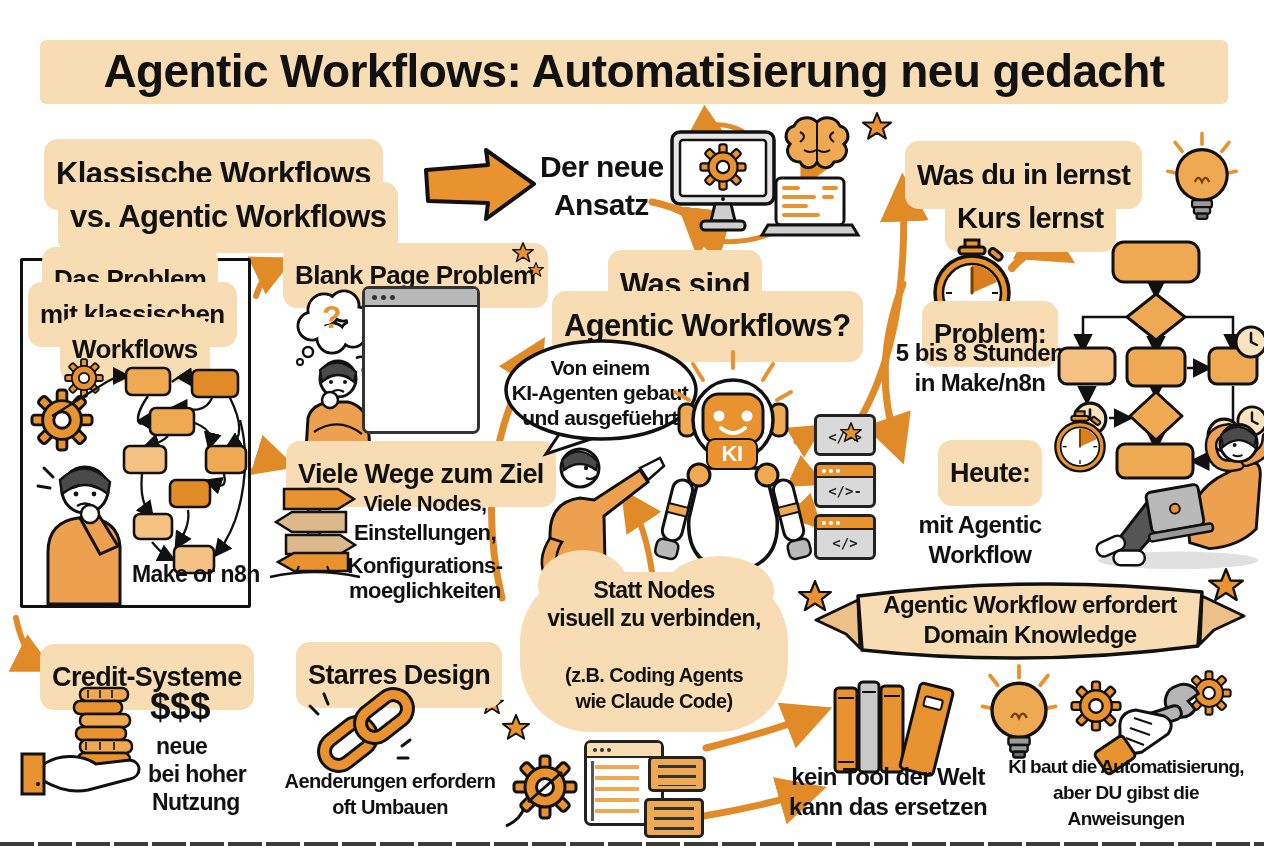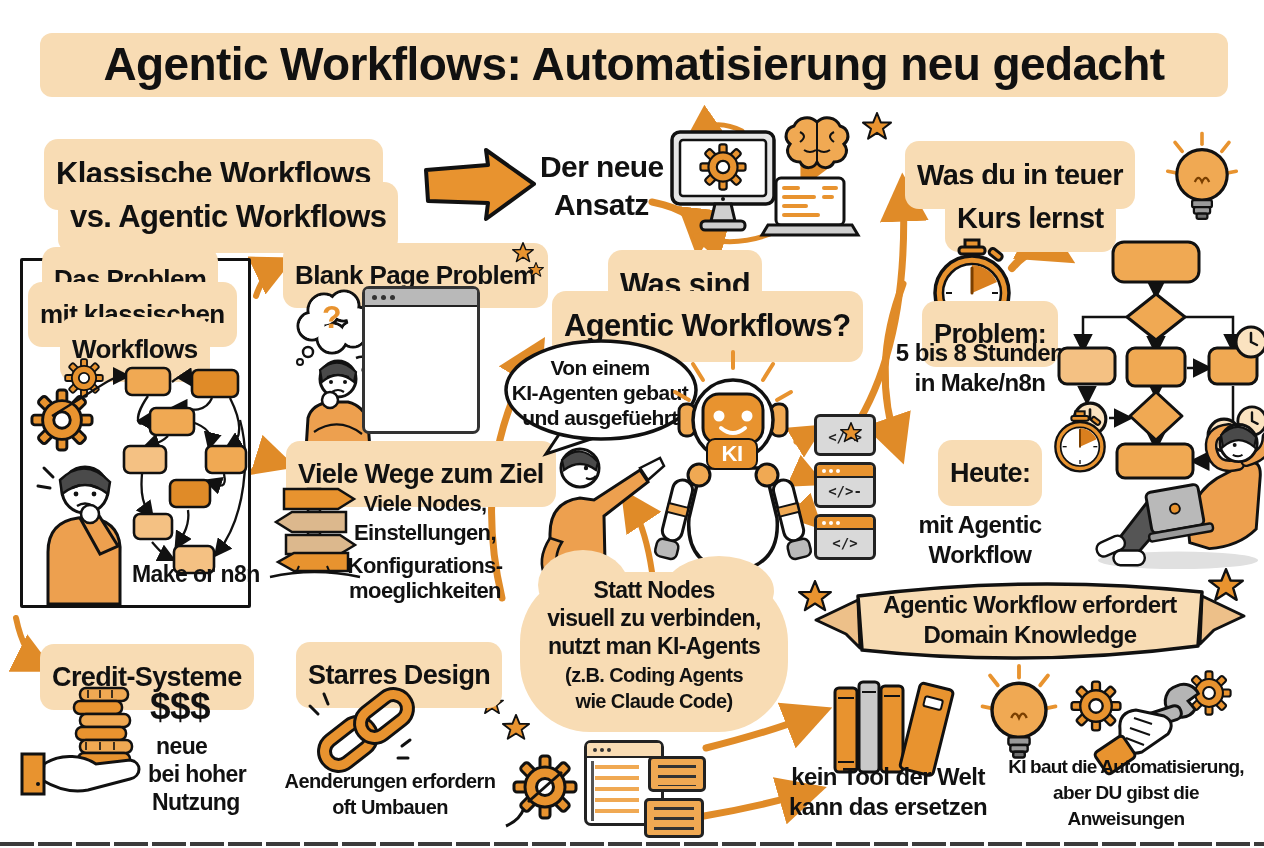--- a/index.html
+++ b/index.html
@@ -118,21 +118,21 @@
     <path d="M742,131 Q716,118 696,132" stroke-width="5" marker-end="url(#mA)"></path>
     <path d="M798,152 Q812,166 806,178" stroke-width="5" marker-end="url(#mA)"></path>
     <path d="M770,234 Q736,247 702,238" stroke-width="5" marker-end="url(#mA)"></path>
   </g>
   <g fill="none" stroke="#111" stroke-linecap="round">
     <path d="M616,782 Q636,764 644,770" stroke-width="3.5" marker-end="url(#mBk)"></path>
     <path d="M616,792 Q638,806 642,808" stroke-width="3.5" marker-end="url(#mBk)"></path>
   </g>
 </svg>
 
-<div class="t hl ctr" style="left:40px;top:33px;width:1188px;font-size:46px;border-radius:12px;padding:6px 16px">Agentic Workflows: Automatisierung neu gedacht</div>
+<div class="t hl ctr" style="left:40px;top:40px;width:1188px;font-size:46px;border-radius:6px;padding:6px 16px">Agentic Workflows: Automatisierung neu gedacht</div>
 
 <div class="t hl" style="left:44px;top:139px;font-size:31px">Klassische Workflows</div>
 <div class="t hl" style="left:58px;top:182px;font-size:31px">vs. Agentic Workflows</div>
 
 <div class="t" style="left:540px;top:150px;font-size:30px">Der neue</div>
 <div class="t" style="left:554px;top:188px;font-size:30px">Ansatz</div>
 
 <svg class="abs" style="left:668px;top:128px" width="110" height="112" viewBox="0 0 110 112">
   <rect x="4" y="4" width="102" height="72" rx="8" fill="#e6e6e6" stroke="#111" stroke-width="3.5"></rect>
   <rect x="12" y="12" width="86" height="56" rx="3" fill="#fff" stroke="#111" stroke-width="2.5"></rect>
@@ -151,21 +151,21 @@
     <line x1="22" y1="12" x2="36" y2="12"></line>
         <line x1="22" y1="21" x2="52" y2="21"></line>
     <line x1="22" y1="30" x2="44" y2="30"></line>
         <line x1="22" y1="39" x2="56" y2="39"></line>
     <line x1="62" y1="12" x2="74" y2="12"></line>
         <line x1="62" y1="21" x2="70" y2="21"></line>
   </g>
   <path d="M6,49 L90,49 L96,59 L0,59 Z" fill="#cfcfcf" stroke="#111" stroke-width="3"></path>
 </svg>
 
-<div class="t hl" style="left:905px;top:141px;font-size:29px">Was du in teuer</div>
+<div class="t hl" style="left:905px;top:141px;font-size:29px">Was du in lernst</div>
 <div class="t hl" style="left:945px;top:184px;font-size:29px">Kurs lernst</div>
 <svg class="abs" style="left:1166px;top:130px" width="72" height="104" viewBox="0 0 80 112">
   <use href="#sym-bulb" width="80" height="112"></use>
 </svg>
 <svg class="abs" style="left:862px;top:112px" width="30" height="30">
       <use href="#sym-star" width="30" height="30"></use>
     </svg>
 
 <div class="abs" style="left:20px;top:258px;width:231px;height:350px;border:3.5px solid #111;border-radius:2px"></div>
 <div class="t hl ctr" style="left:42px;top:247px;font-size:26px">Das Problem</div>
@@ -350,21 +350,20 @@
 <div class="codewin" style="left:814px;top:514px;height:46px">
   <div class="winhead or" style="height:13px">
         <span class="dots w" style="left:5px;top:4px;width:4px;height:4px;box-shadow:7px 0 0 #fff,14px 0 0 #fff"></span>
       </div>
   <div style="line-height:26px">&lt;/&gt;</div>
 </div>
 
 <div class="cloud" style="left:520px;top:572px;width:268px;height:160px"></div>
 <div class="t ctr" style="left:540px;top:578px;width:228px;font-size:23px">Statt Nodes</div>
 <div class="t ctr" style="left:524px;top:606px;width:260px;font-size:23px">visuell zu verbinden,</div>
-<div class="t ctr" style="left:524px;top:634px;width:260px;font-size:23px">nutzt man KI-Agents</div>
 <div class="t ctr" style="left:534px;top:664px;width:240px;font-size:20px">(z.B. Coding Agents</div>
 <div class="t ctr" style="left:534px;top:690px;width:240px;font-size:20px">wie Claude Code)</div>
 
 <svg class="abs" style="left:930px;top:238px" width="84" height="96">
       <use href="#sym-stopwatch" width="84" height="96"></use>
     </svg>
 <div class="t hl" style="left:922px;top:301px;font-size:27px">Problem:</div>
 <div class="t ctr" style="left:895px;top:340px;width:170px;font-size:24px">5 bis 8 Stunden</div>
 <div class="t ctr" style="left:895px;top:370px;width:170px;font-size:24px">in Make/n8n</div>
 

